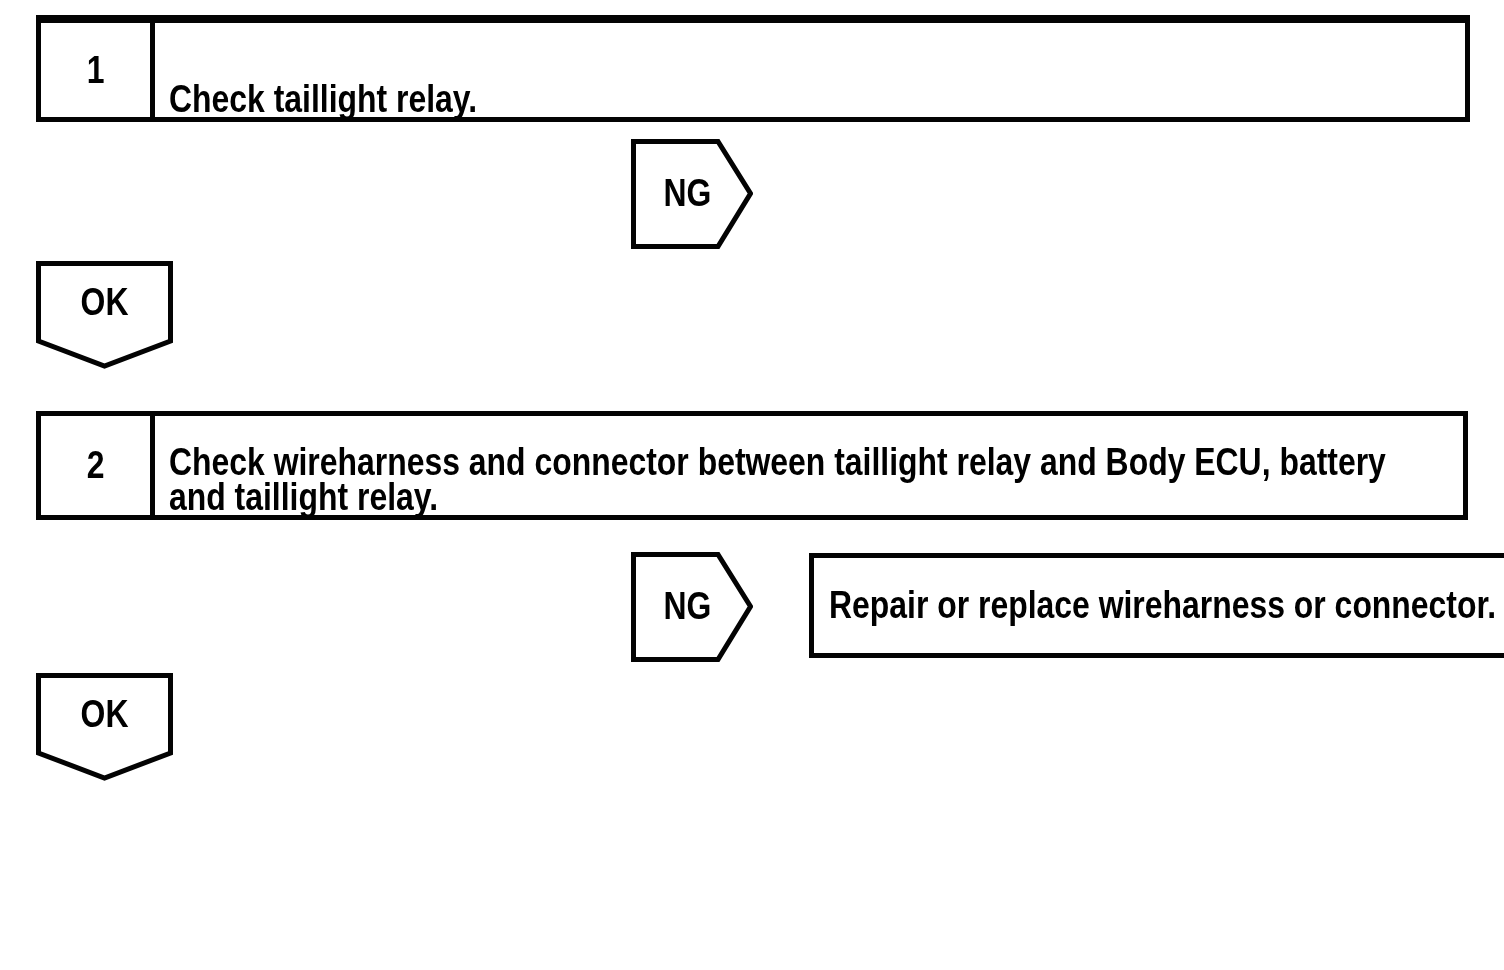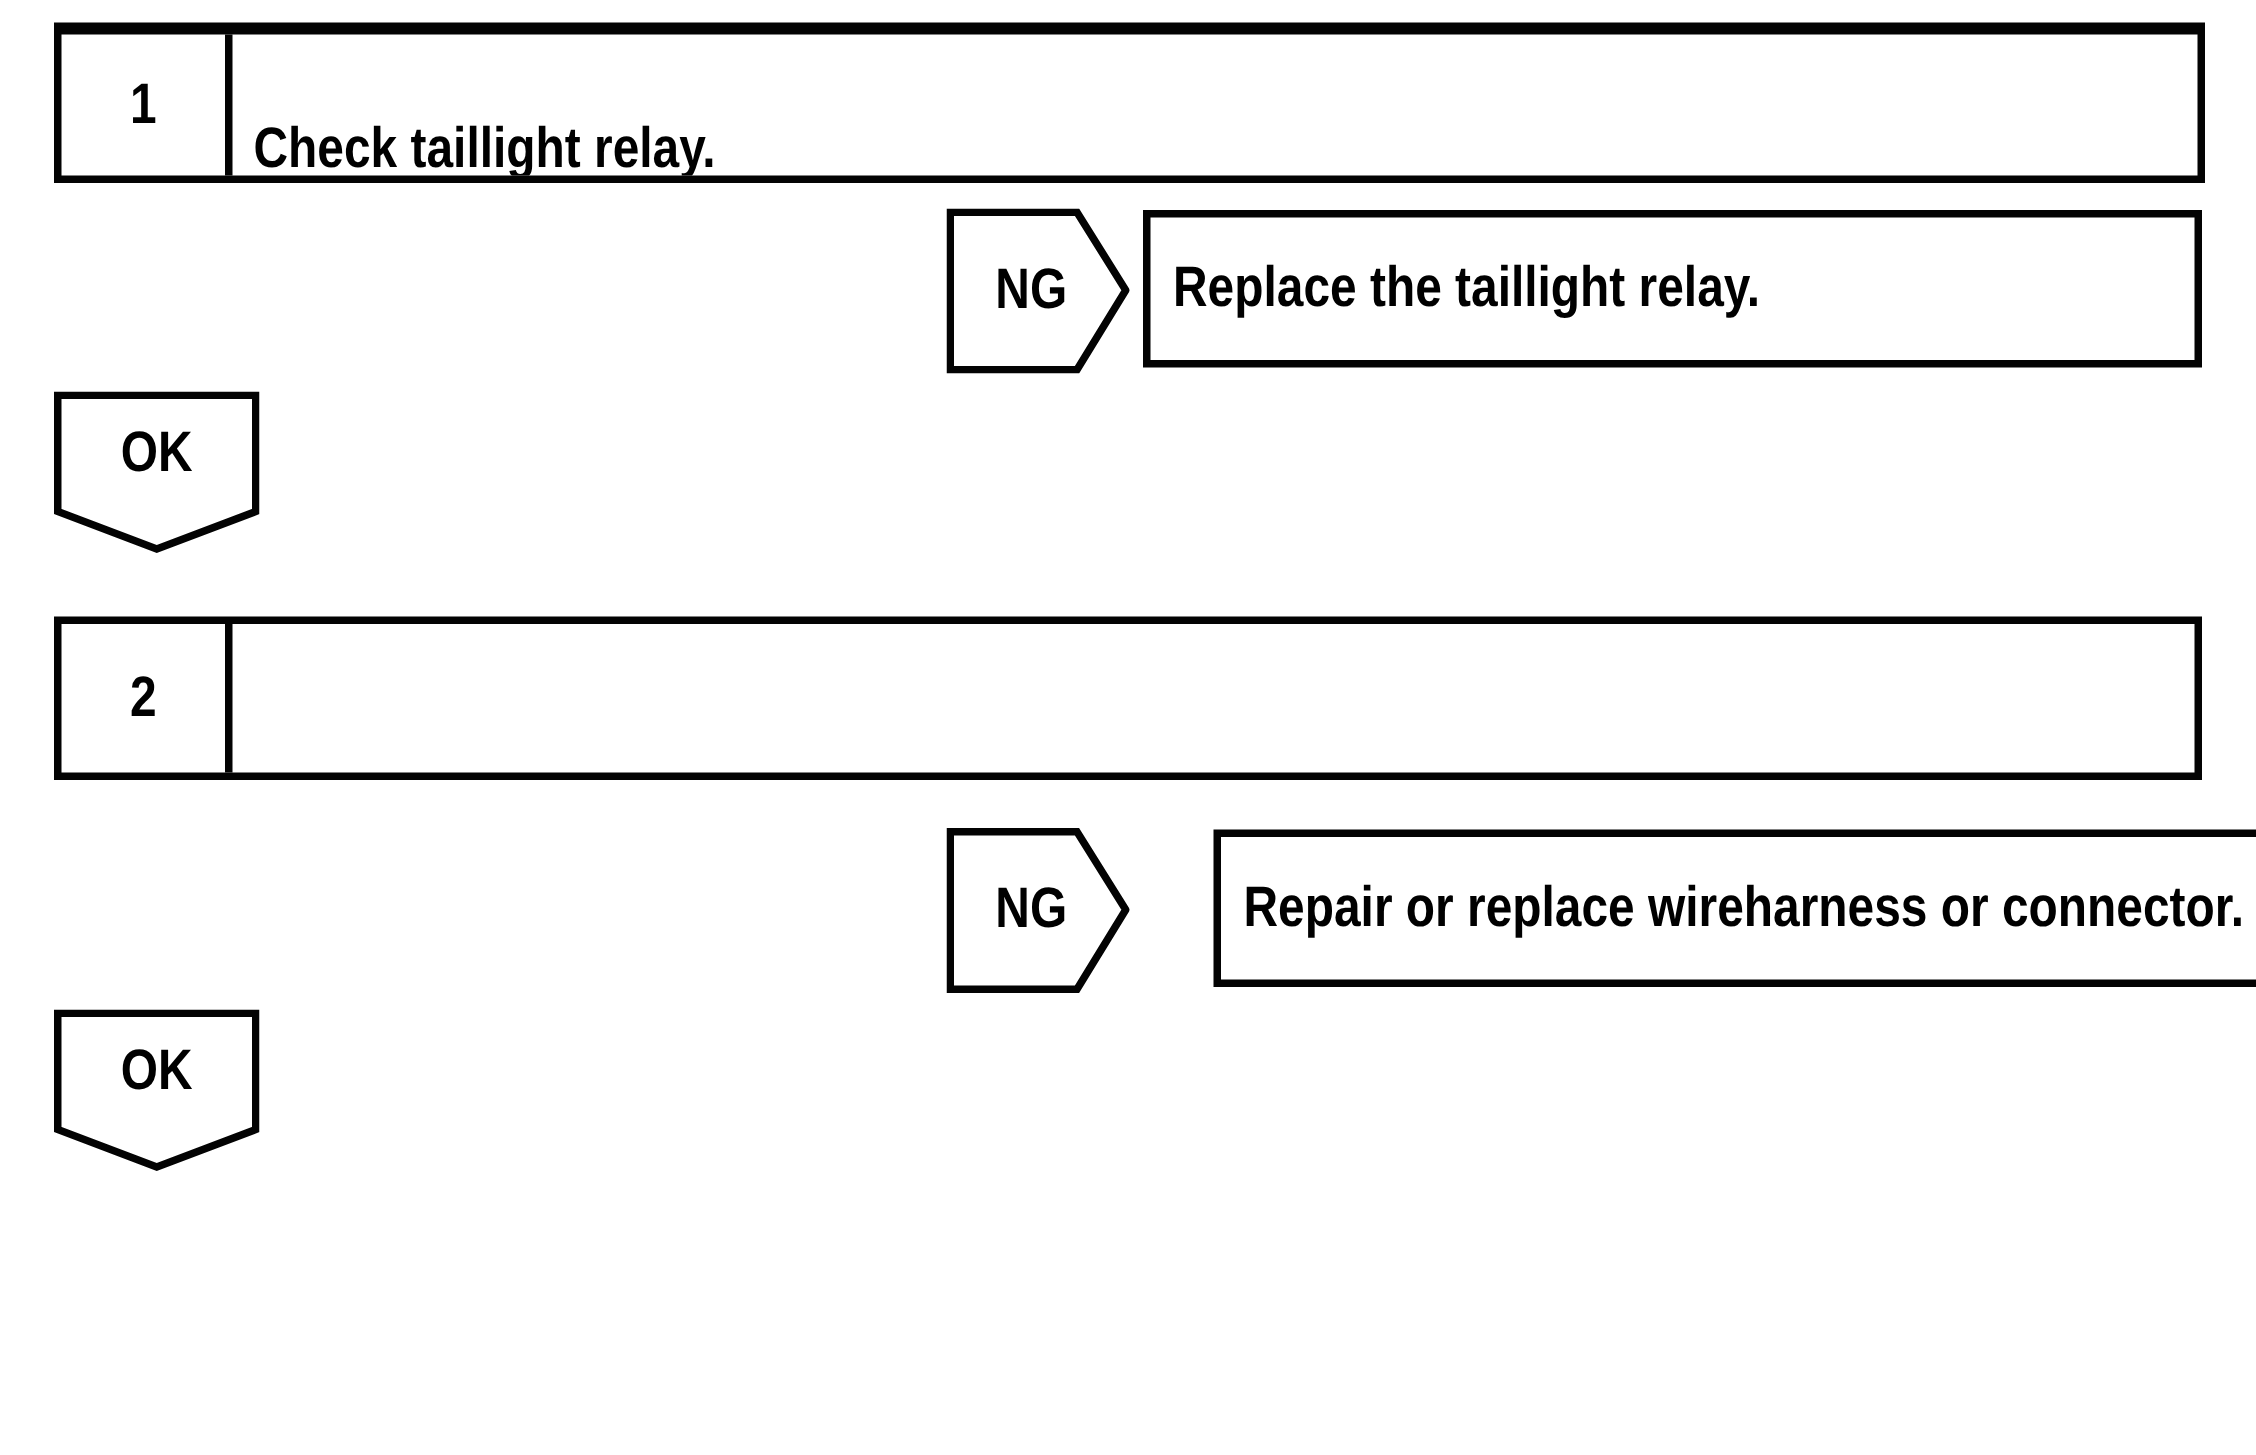--- a/index.html
+++ b/index.html
@@ -129,36 +129,39 @@
 
   <div class="shape ng-shape" style="left:631px; top:139px;">
     <svg width="122" height="110" viewBox="0 0 122 110">
       <polygon points="2.5,2.5 87,2.5 119.5,54.5 87,107.5 2.5,107.5" fill="#ffffff" stroke="#030303" stroke-width="5" stroke-linejoin="miter"></polygon>
     </svg>
     <span class="shape-label">
       <span class="cond-center">NG</span>
     </span>
   </div>
 
-  <div class="action-box" style="left:762px; top:140px; width:706px; height:105px;">
-    <span class="cond">Replace the taillight relay.</span>
-  </div>
 
   <div class="shape ok-shape" style="left:36px; top:261px;">
     <svg width="137" height="108" viewBox="0 0 137 108">
       <polygon points="2.5,2.5 134.5,2.5 134.5,80 68.5,105 2.5,80" fill="#ffffff" stroke="#030303" stroke-width="5" stroke-linejoin="miter"></polygon>
     </svg>
     <span class="shape-label">
       <span class="cond-center">OK</span>
     </span>
   </div>
 
   <div class="step-box" style="left:36px; top:411px; width:1432px; height:109px;">
     <div class="step-num">
       <span class="cond-center">2</span>
+    </div>
+    <div class="step-content">
+      <div class="cond">
+        <span class="line">Check wireharness and connector between taillight relay and Body ECU, battery</span>
+        <span class="line">and taillight relay.</span>
+      </div>
     </div>
   </div>
 
   <div class="shape ng-shape" style="left:631px; top:552px;">
     <svg width="122" height="110" viewBox="0 0 122 110">
       <polygon points="2.5,2.5 87,2.5 119.5,54.5 87,107.5 2.5,107.5" fill="#ffffff" stroke="#030303" stroke-width="5" stroke-linejoin="miter"></polygon>
     </svg>
     <span class="shape-label">
       <span class="cond-center">NG</span>
     </span>

